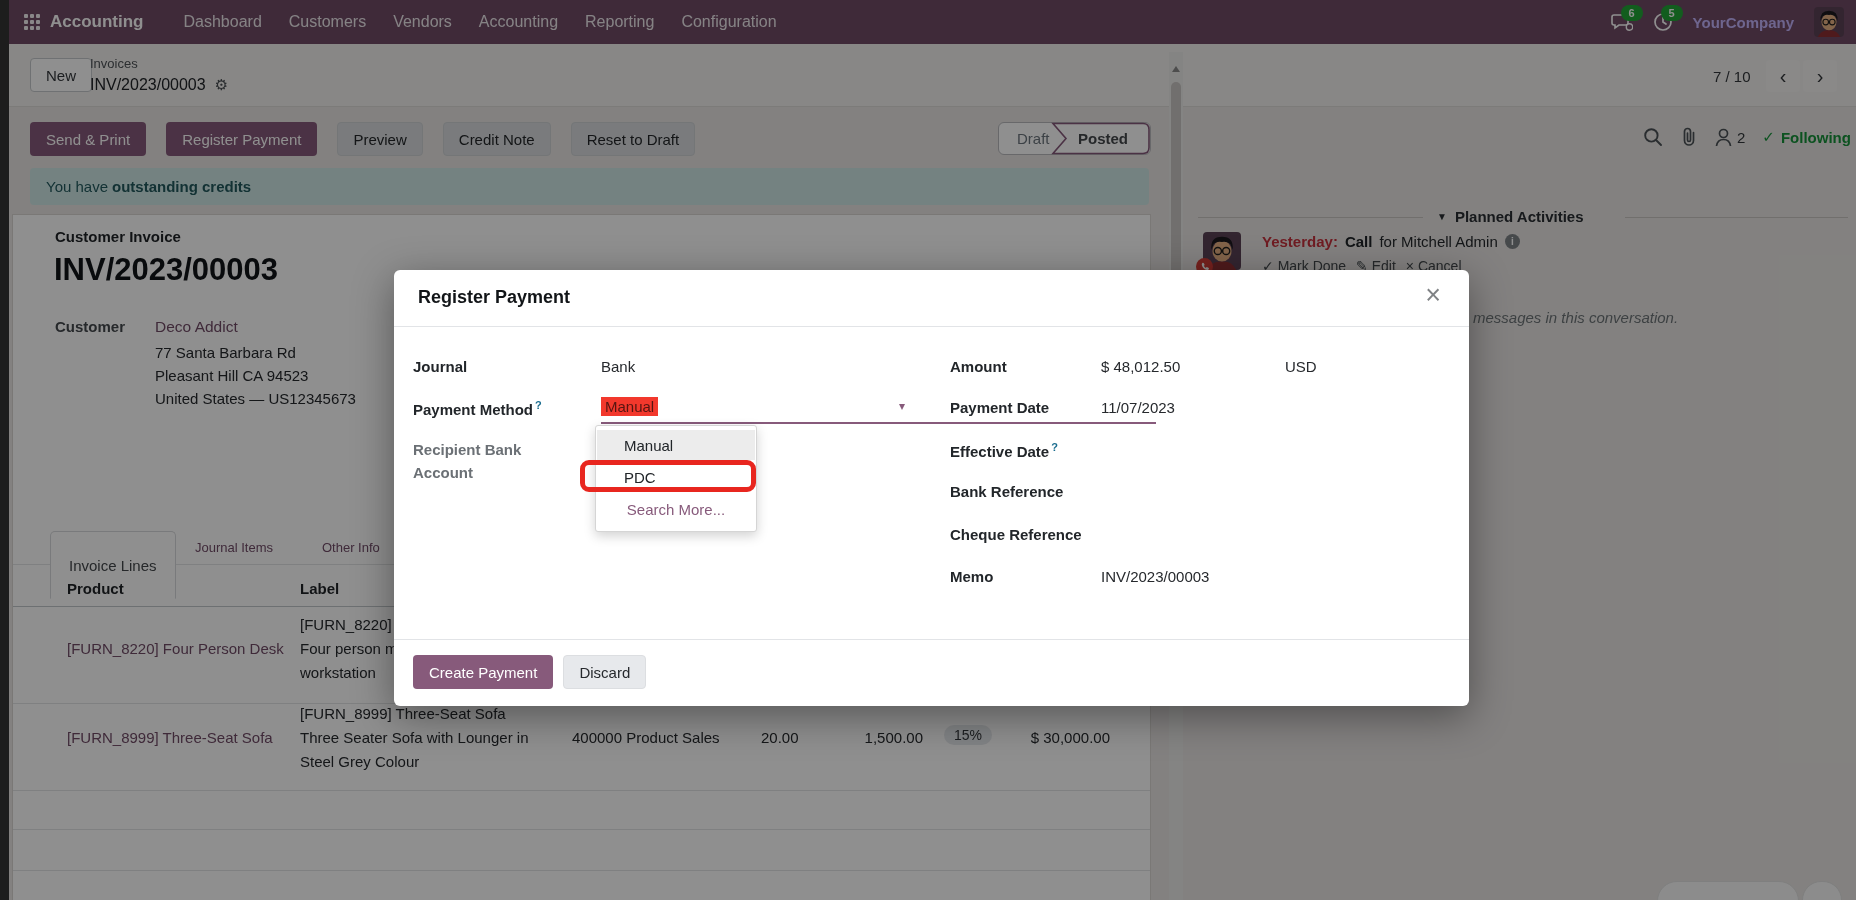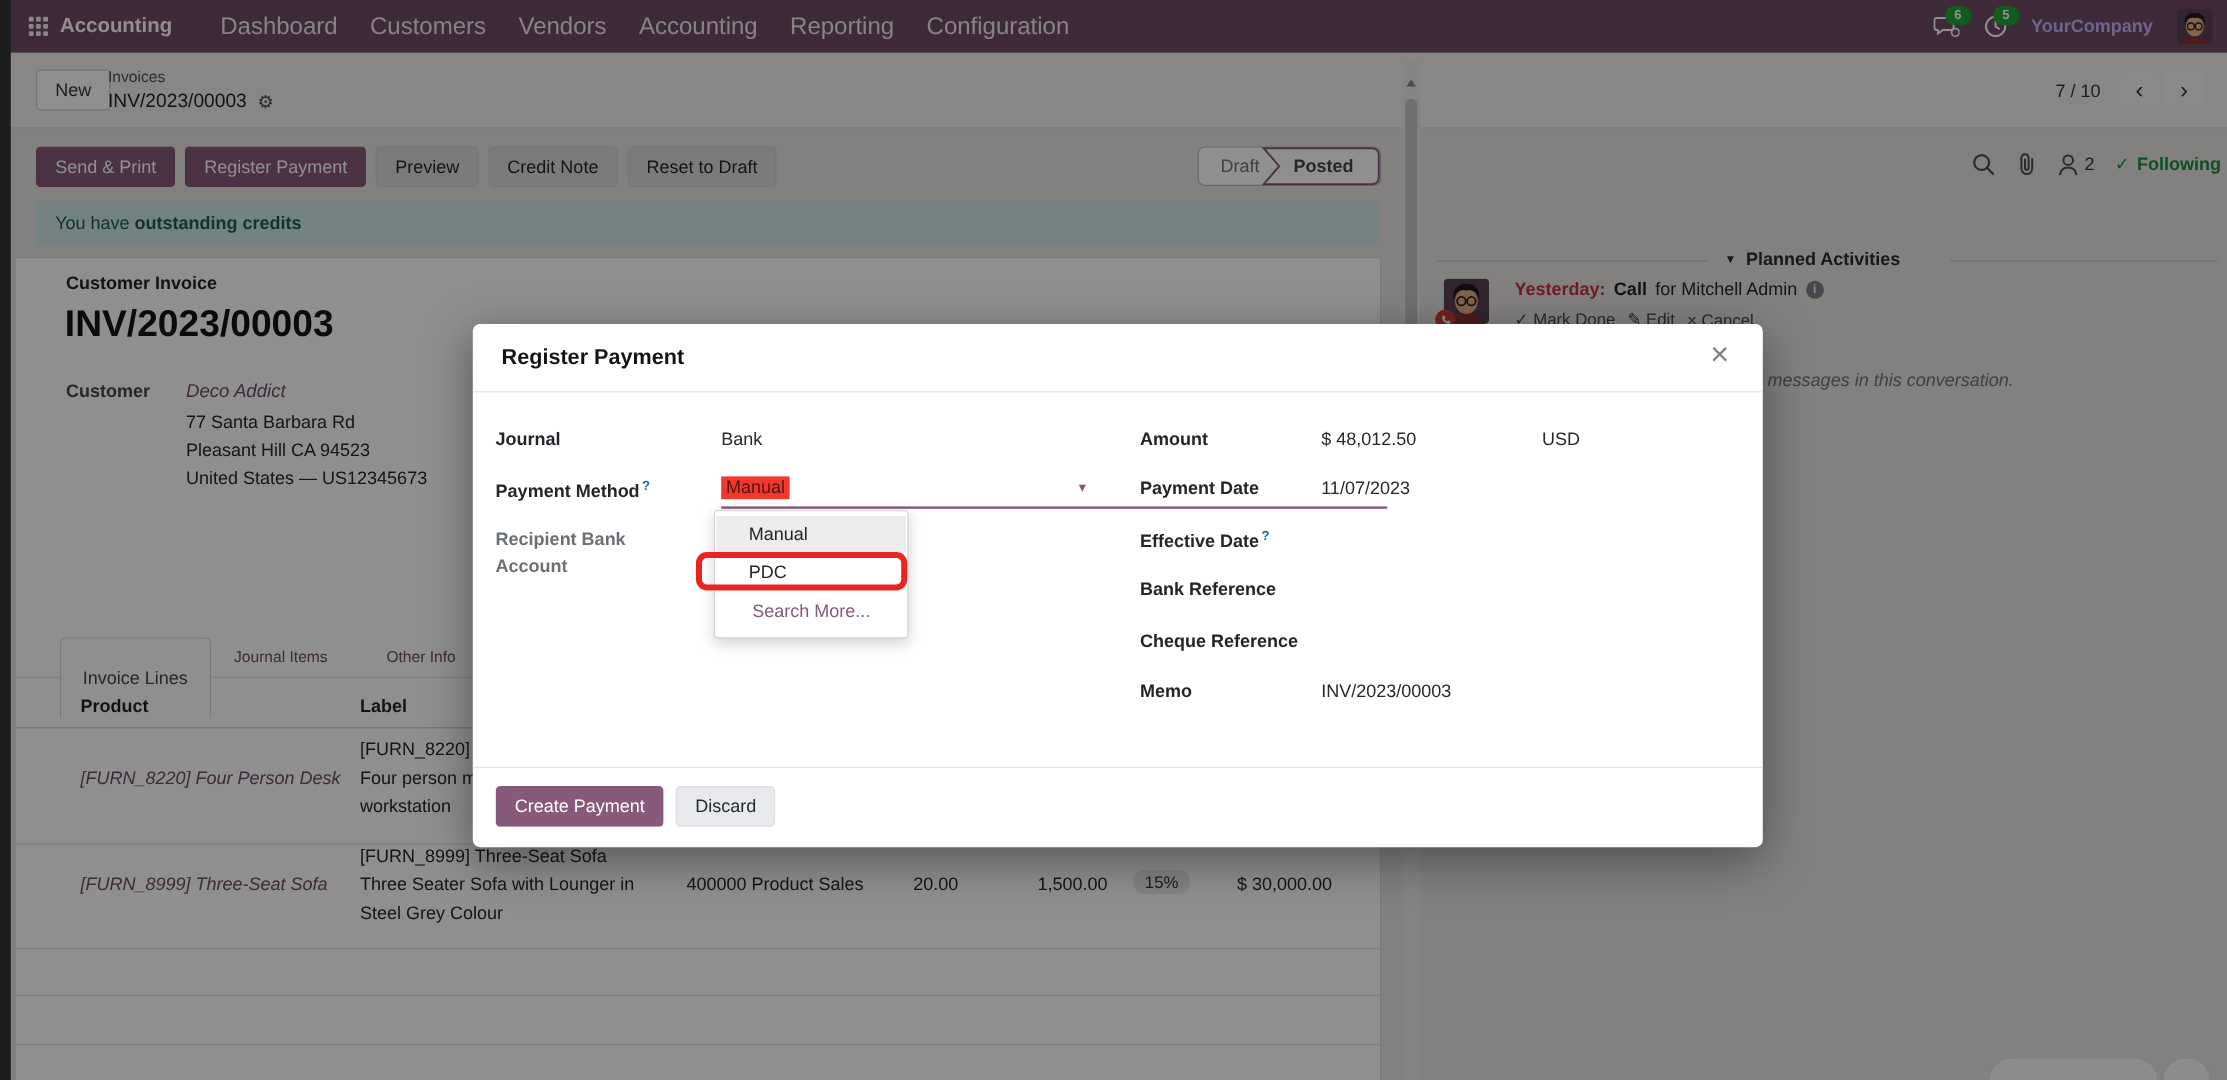--- a/index.html
+++ b/index.html
@@ -3,21 +3,21 @@
 <meta charset="utf-8">
 <style>
   html,body{margin:0;padding:0;background:#555;}
   #app{position:relative;width:1856px;height:900px;overflow:hidden;background:#e9e7e4;
        font-family:"Liberation Sans","DejaVu Sans",sans-serif;color:#212529;font-size:15px;}
   .abs{position:absolute;}
   .flex{display:flex;align-items:center;}
   
   .navbar{left:0;top:0;width:1856px;height:44px;background:#714B67;display:flex;align-items:center;}
   .nav-app{color:#fff;font-size:17px;font-weight:700;margin-left:10px;}
-  .nav-item{color:rgba(255,255,255,.88);font-size:20px;margin-left:27px;cursor:pointer;text-align:right;}
+  .nav-item{color:rgba(255,255,255,.88);font-size:16px;margin-left:27px;cursor:pointer;text-align:right;}
   .grid-icon{display:grid;grid-template-columns:repeat(3,4px);grid-template-rows:repeat(3,4px);gap:2px;margin-left:24px;cursor:pointer;}
   .grid-icon span{width:4px;height:4px;background:#fff;border-radius:1px;opacity:.92;}
   .nav-right{position:absolute;right:12px;top:0;height:44px;display:flex;align-items:center;gap:20px;}
   .icon-wrap{position:relative;cursor:pointer;display:flex;align-items:center;}
   .badge{position:absolute;top:-7px;right:-10px;background:#21a637;color:#fff;font-size:11px;font-weight:700;
          min-width:16px;height:16px;border-radius:8px;display:flex;align-items:center;justify-content:center;padding:0 3px;}
   .company{color:#c4b5fd;font-size:15px;cursor:pointer;font-weight:bold;}
   .avatar{border-radius:4px;overflow:hidden;cursor:pointer;display:block;}
   
   .control{left:0;top:44px;width:1856px;height:62px;background:#f3f1ef;border-bottom:1px solid #dedbd8;}
@@ -28,21 +28,21 @@
   .btn-white{background:#fff;border-color:#c7cacd;color:#33373b;font-weight:500;}
   .crumb-small{font-size:13px;color:#4d5257;}
   .crumb-big{font-size:16px;color:#202428;}
   .pager-btn{width:34px;height:32px;background:#f6f4f2;border-radius:4px;display:flex;align-items:center;justify-content:center;
              font-size:20px;color:#303438;cursor:pointer;}
   
   .alert{left:30px;top:168px;width:1119px;height:37px;background:#cfe8e7;border-radius:4px;color:#235a5e;
          display:flex;align-items:center;padding-left:16px;box-sizing:border-box;}
   
   .sheet{left:12px;top:214px;width:1139px;height:686px;background:#fff;border:1px solid #d9d6d3;border-bottom:none;box-sizing:border-box;}
-  .link{color:#714B67;cursor:pointer;font-style:italic;}
+  .link{color:#714B67;cursor:pointer;}
   .lbl{font-weight:600;color:#45494e;}
   .tab-inactive{color:#714B67;font-size:13px;cursor:pointer;}
   .tab-active{background:#fff;border:1px solid #d8dadd;border-bottom:1px solid #fff;border-radius:5px 5px 0 0;
               height:34px;display:flex;align-items:center;padding:16px 18px;color:#44484c;font-weight:500;cursor:pointer;}
   .hline{position:absolute;height:1px;background:#e2e4e7;}
   .th{font-weight:700;color:#1f2327;}
   .pill{background:#e7e9ed;border-radius:11px;padding:2px 10px;font-size:14px;color:#33373b;}
   
   .statusbar{left:998px;top:122px;width:153px;height:33px;background:#fff;border:1px solid #b9b9bd;border-radius:6px;box-sizing:border-box;}
   
@@ -125,21 +125,21 @@
     <span style="font-size:15px;color:#4a4f54;cursor:pointer">⚙</span>
   </div>
   <div class="abs" style="left:1713px;top:68px;font-size:15px;color:#33373b">7 / 10</div>
   <div class="abs pager-btn" style="left:1766px;top:60px">
       <span>‹</span>
     </div>
   <div class="abs pager-btn" style="left:1803px;top:60px">
       <span>›</span>
     </div>
 
-  <div class="abs flex" style="left:30px;top:122px;gap:8px">
+  <div class="abs flex" style="left:30px;top:122px;gap:20px">
     <div class="btn btn-primary">Send &amp; Print</div>
     <div class="btn btn-primary">Register Payment</div>
     <div class="btn btn-light">Preview</div>
     <div class="btn btn-light">Credit Note</div>
     <div class="btn btn-light">Reset to Draft</div>
   </div>
 
   <div class="abs statusbar">
     <span style="position:absolute;left:18px;top:7px;color:#6c757d">Draft</span>
     <svg style="position:absolute;right:-1px;top:-1px" width="100" height="33" viewBox="0 0 100 33">

